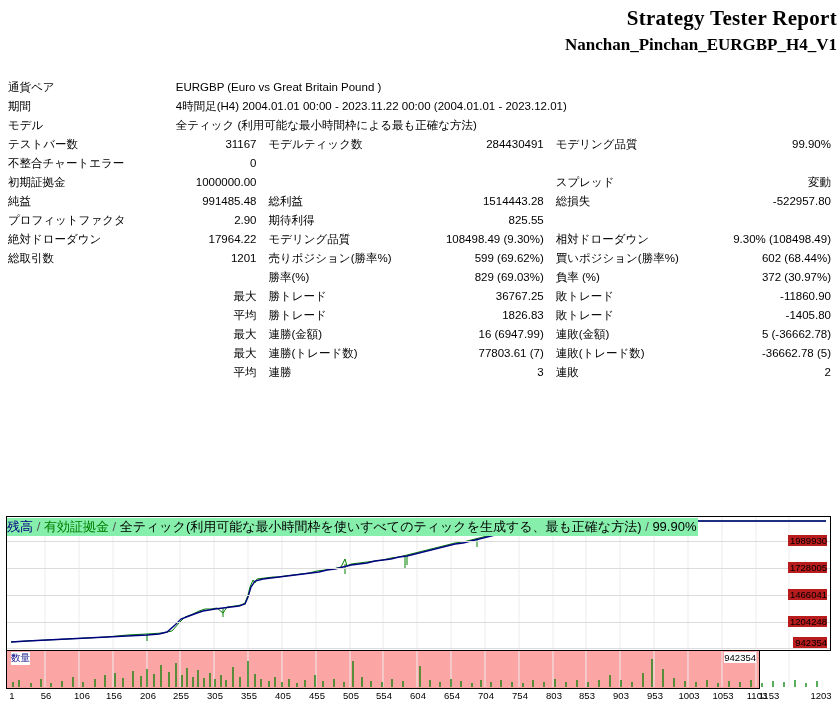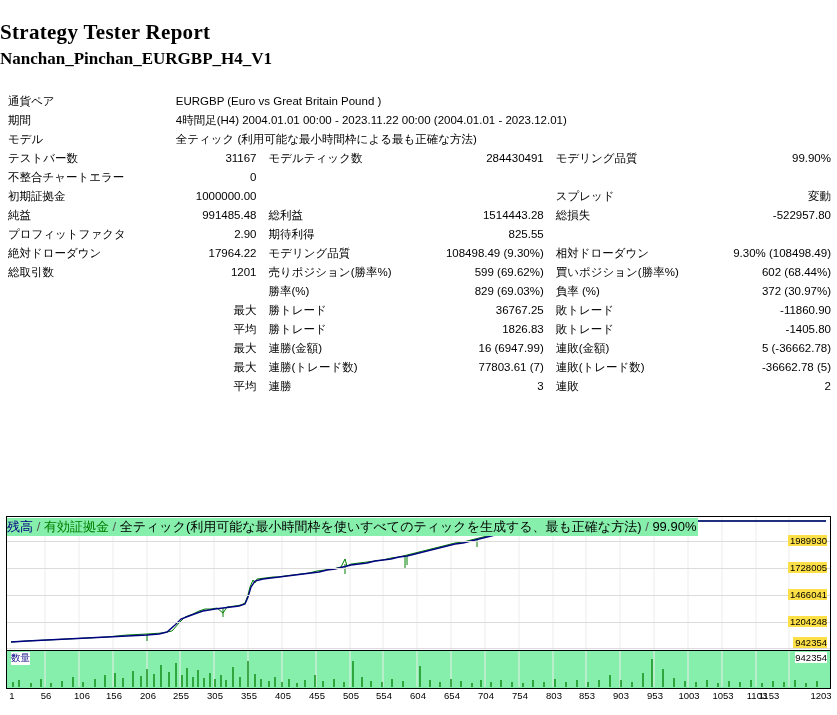--- a/index.html
+++ b/index.html
@@ -7,21 +7,21 @@
   body {
     width: 837px;
     height: 715px;
     background: #ffffff;
     font-family: "Liberation Sans", sans-serif;
     font-size: 11.5px;
     color: #000000;
     overflow: hidden;
     position: relative;
   }
-  .title-block { text-align: left; padding-top: 20px; }
+  .title-block { text-align: right; padding-top: 6px; }
   .title-main {
     font-family: "Liberation Serif", serif;
     font-weight: bold;
     font-size: 21px;
     letter-spacing: 0.3px;
   }
   .title-sub {
     font-family: "Liberation Serif", serif;
     font-weight: bold;
     font-size: 17px;
@@ -54,44 +54,44 @@
   }
   .equity-panel {
     position: relative;
     width: 825px;
     height: 135px;
     border: 1px solid #000;
     background: #fff;
   }
   .vol-panel {
     position: relative;
-    width: 825px;
+    width: 754px;
     height: 38px;
     border: 1px solid #000;
     border-top: none;
-    background: #86efac;
+    background: #fca5a5;
   }
   .legend {
     position: absolute;
     left: 0; top: 1px;
     font-size: 13px;
     white-space: nowrap;
     z-index: 5;
     background: #86efac;
     padding-right: 2px;
   }
   .legend .lg-blue { color: #000080; }
   .legend .lg-green { color: #008000; }
   .legend .lg-sep { color: #555; }
   .ylab {
     position: absolute;
     right: 3px;
     font-size: 9.5px;
     color: #000;
-    background: #fde047;
+    background: #b91c1c;
     padding-left: 2px;
     z-index: 4;
   }
   .gridline {
     position: absolute;
     left: 0; right: 0;
     height: 1px;
     background: #dcdcdc;
   }
   .vol-title {

